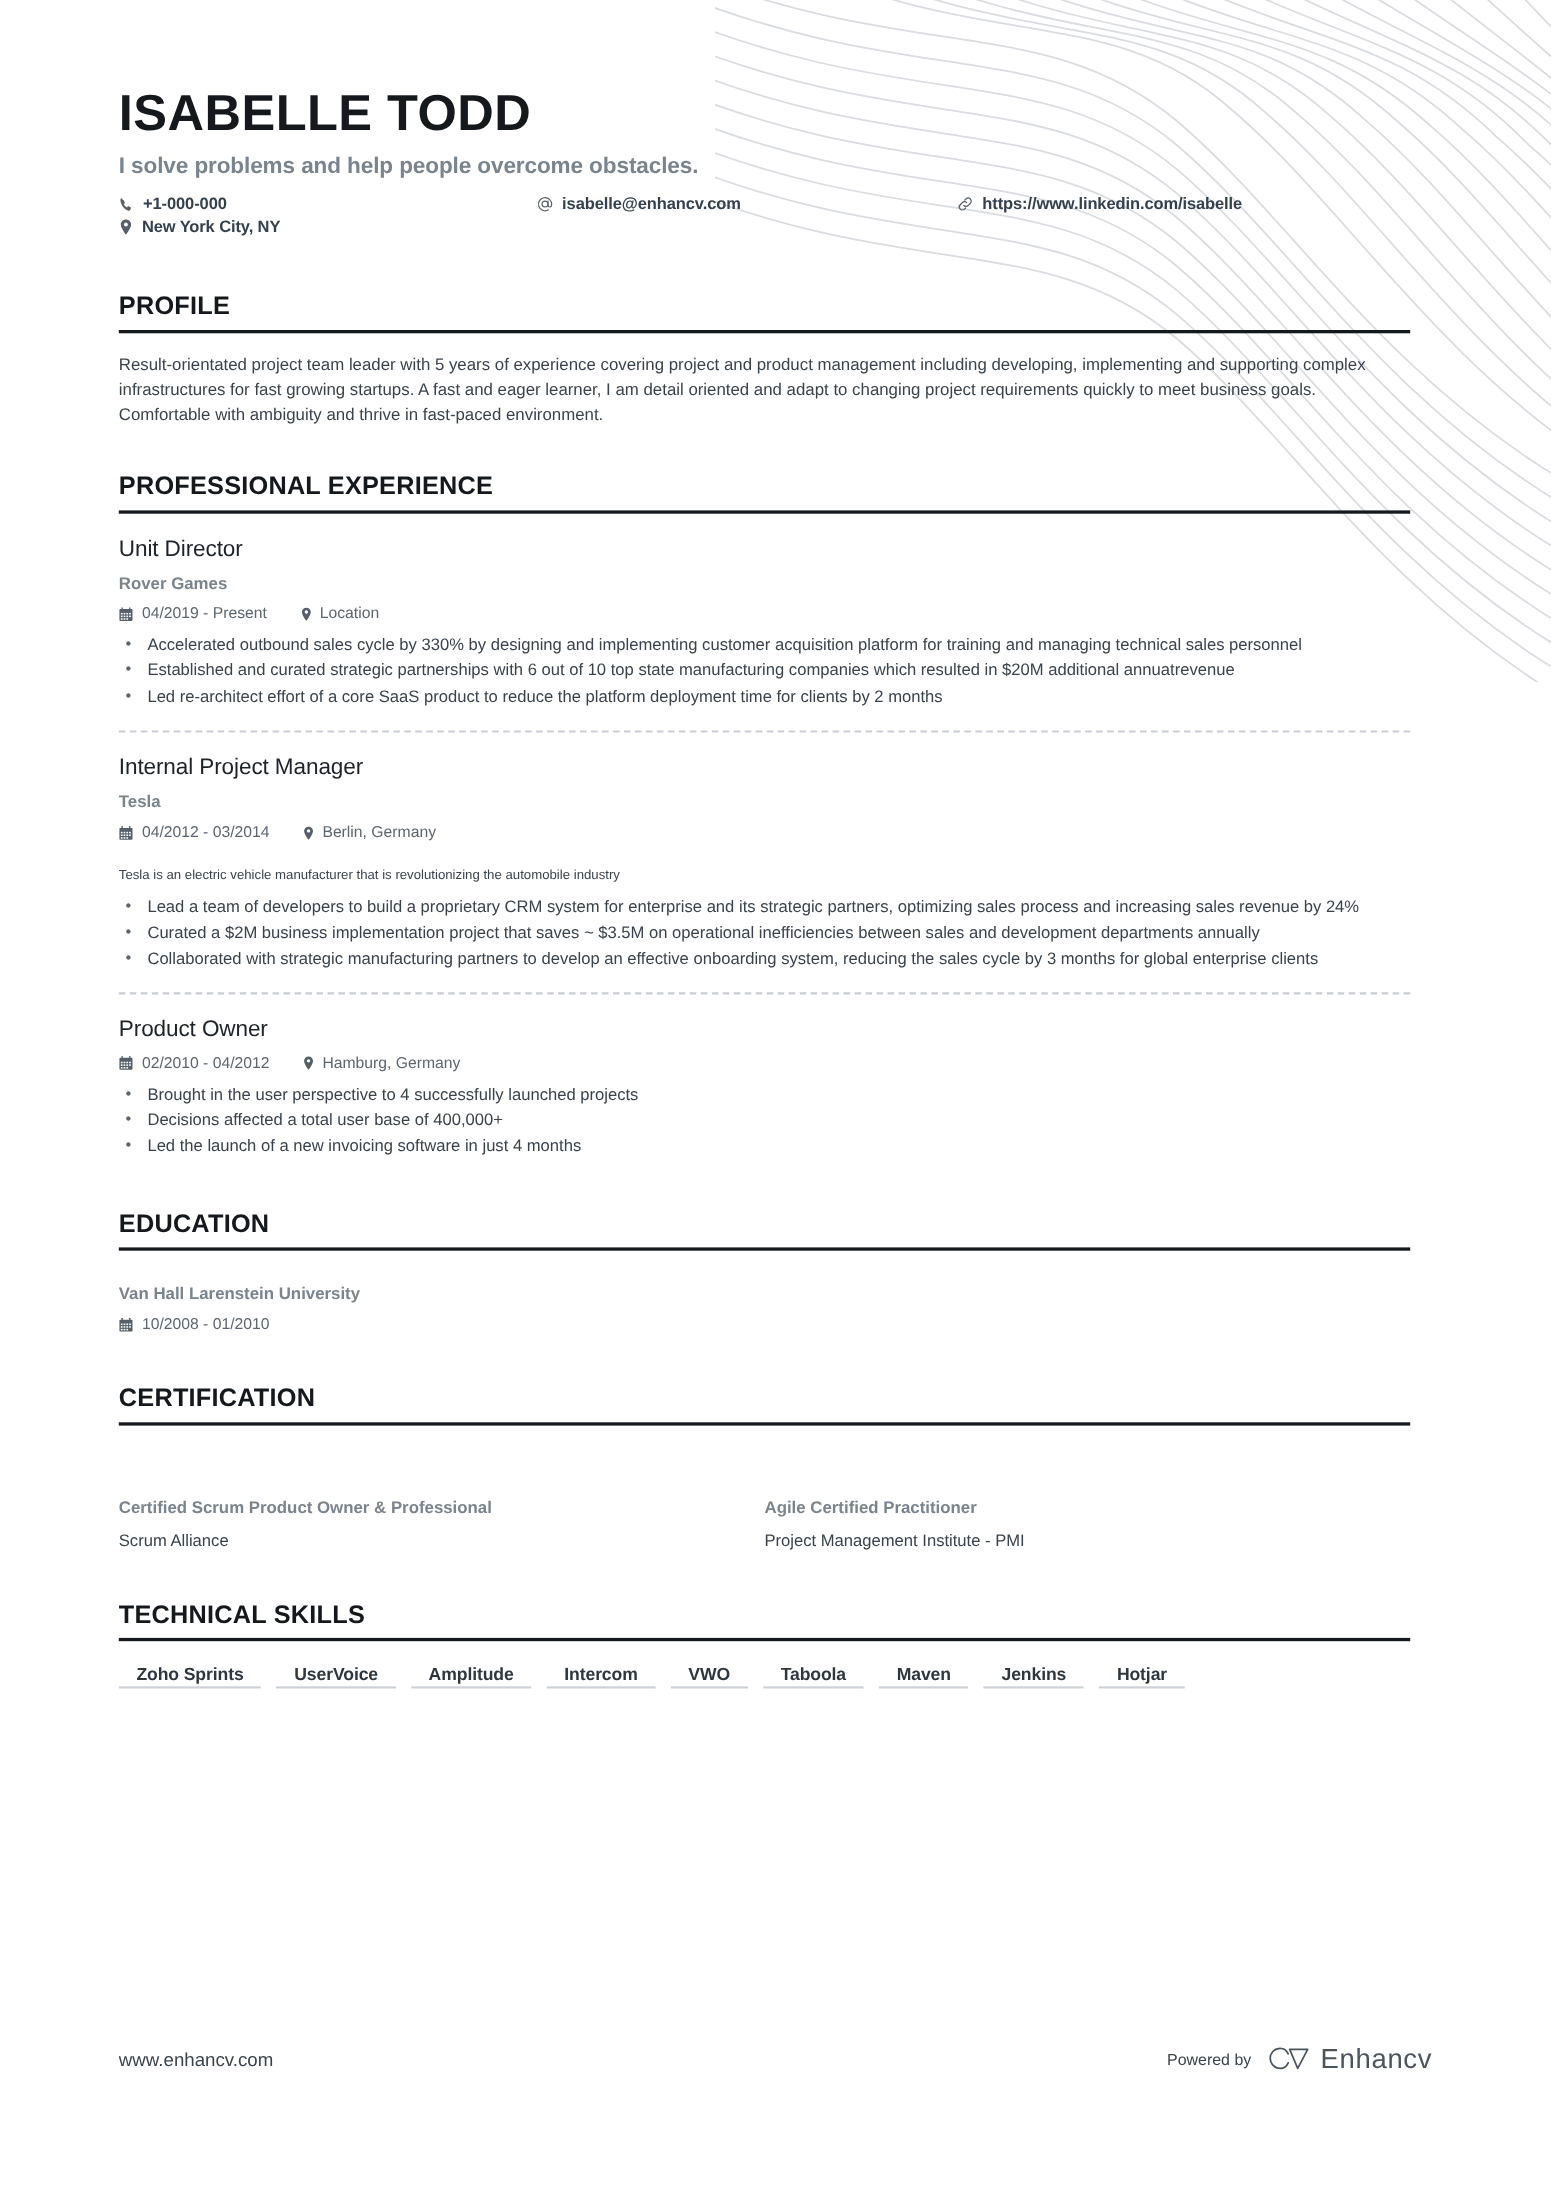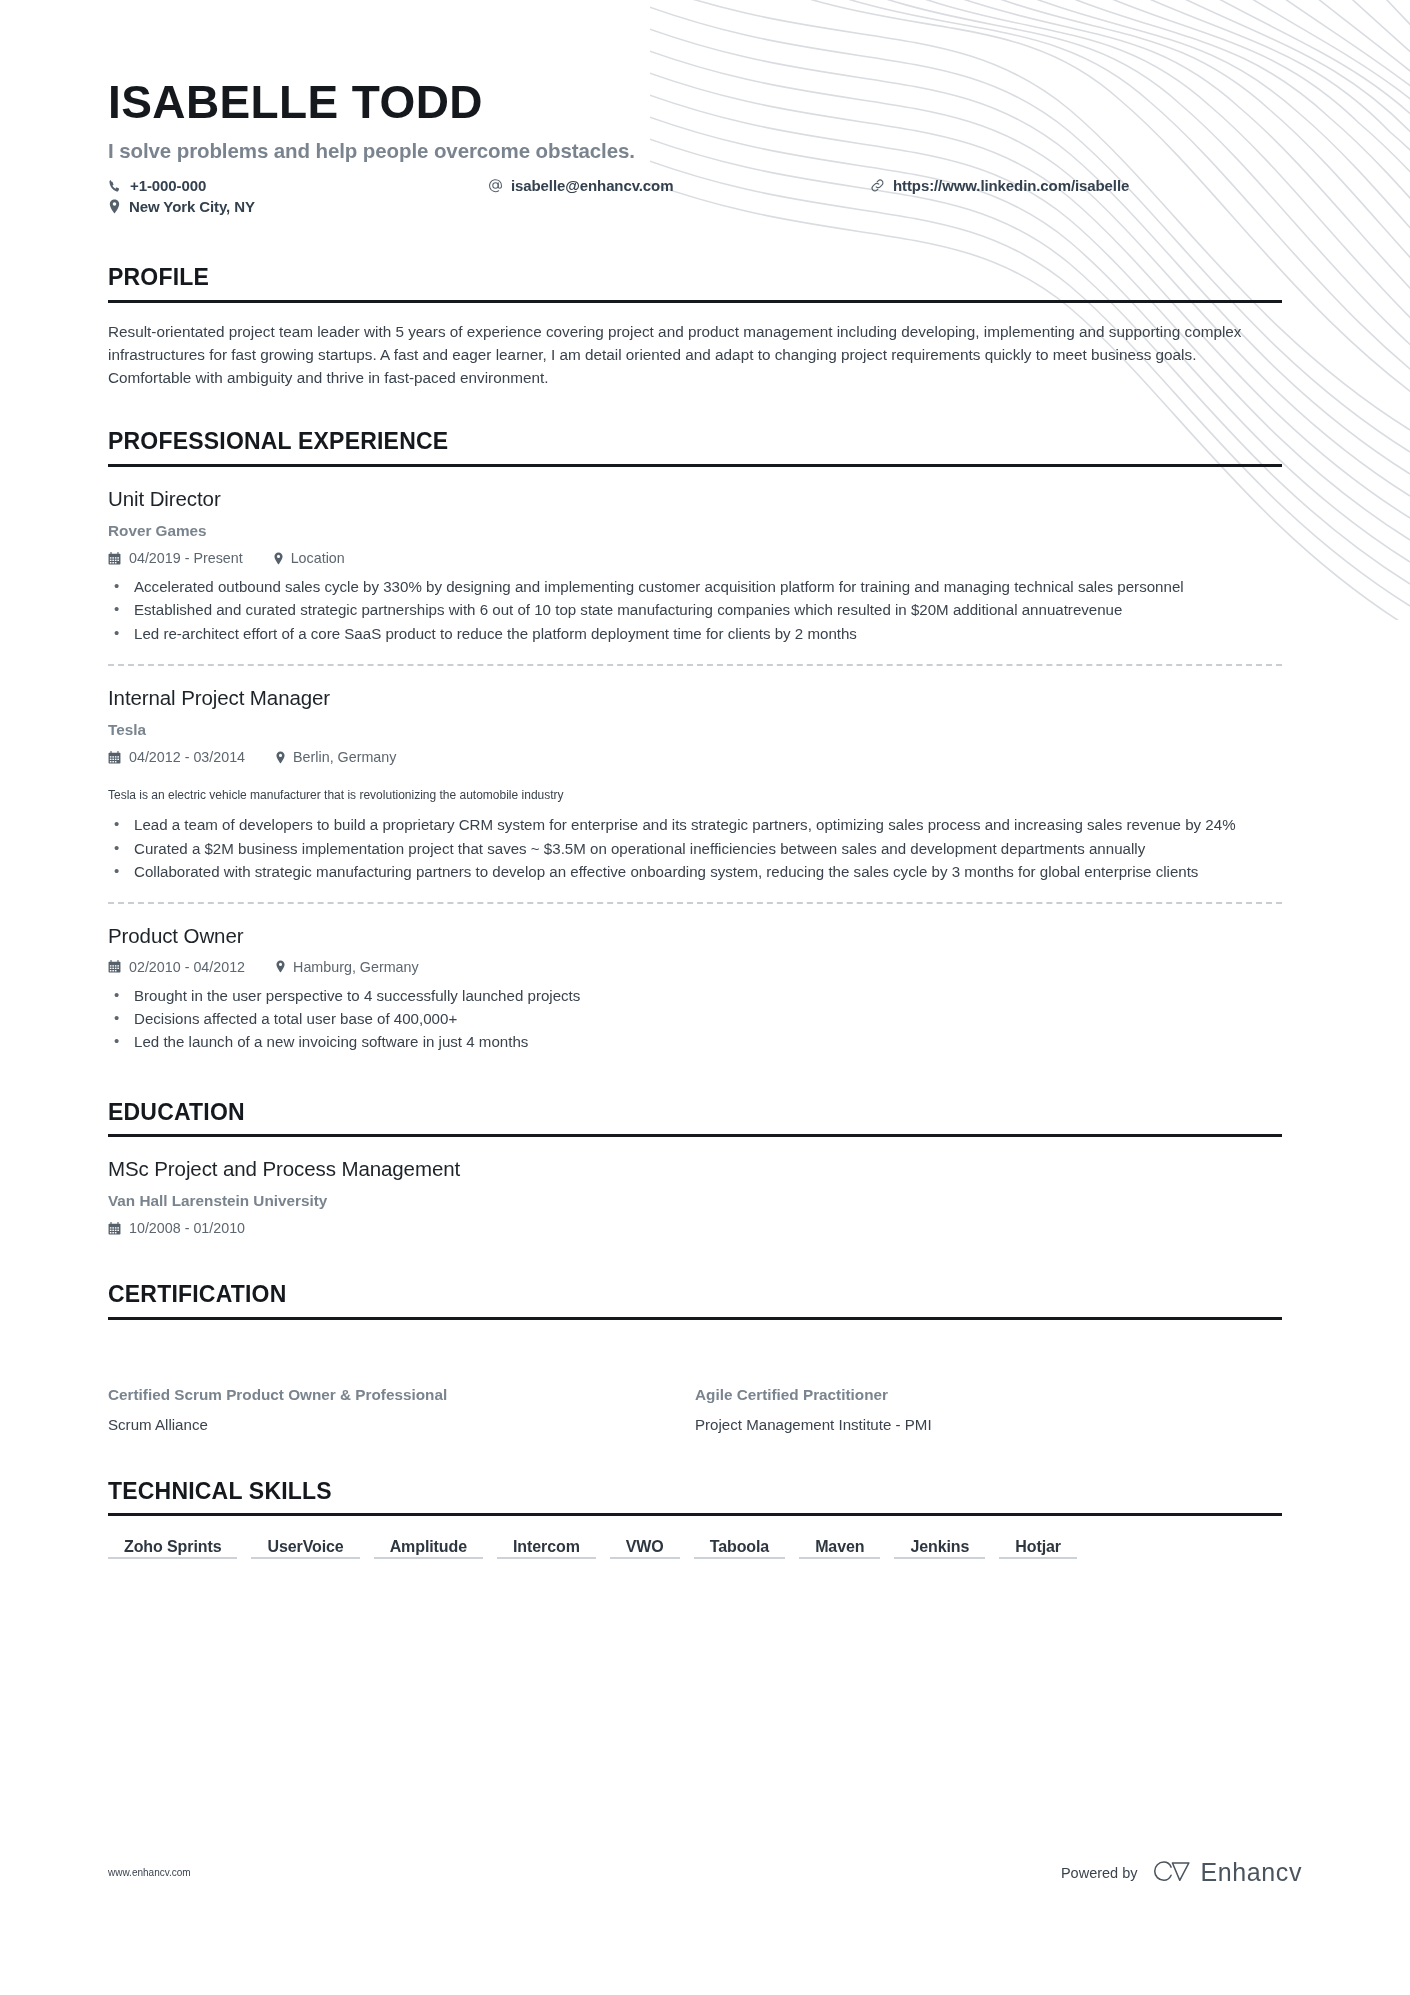--- a/index.html
+++ b/index.html
@@ -238,21 +238,21 @@
     position: absolute;
     left: 108px;
     right: 108px;
     bottom: 108px;
     display: flex;
     align-items: center;
     justify-content: space-between;
     z-index: 2;
   }
   .footer-url {
-    font-size: 10px;
+    font-size: 17px;
     color: #3a434d;
   }
   .footer-right {
     display: flex;
     align-items: center;
     gap: 14px;
   }
   .powered-by {
     font-size: 14.5px;
     color: #3a434d;
@@ -494,21 +494,20 @@
         </ul>
       </div>
     </div>
 
     <div class="gap-lg"></div>
 
     <div class="section">
       <div class="sec-head">EDUCATION</div>
       <div class="sec-rule"></div>
       <div class="edu-item">
-        <div class="edu-degree">MSc Project and Process Management</div>
         <div class="edu-school">Van Hall Larenstein University</div>
         <div class="edu-date">
           <span class="ico">
             <svg width="13" height="13" viewBox="0 0 14 14" fill="currentColor">
               <rect x="0.6" y="1.8" width="12.8" height="11.6" rx="0.8"></rect>
               <rect x="2.6" y="0" width="1.3" height="3.2" rx="0.4"></rect>
               <rect x="10.1" y="0" width="1.3" height="3.2" rx="0.4"></rect>
               <rect x="2" y="5.6" width="1.7" height="1.5" fill="#fff"></rect>
               <rect x="4.7" y="5.6" width="1.7" height="1.5" fill="#fff"></rect>
               <rect x="7.4" y="5.6" width="1.7" height="1.5" fill="#fff"></rect>

